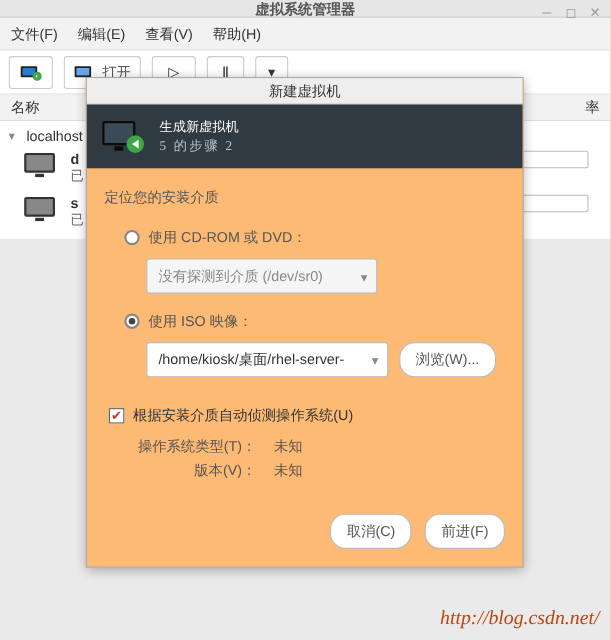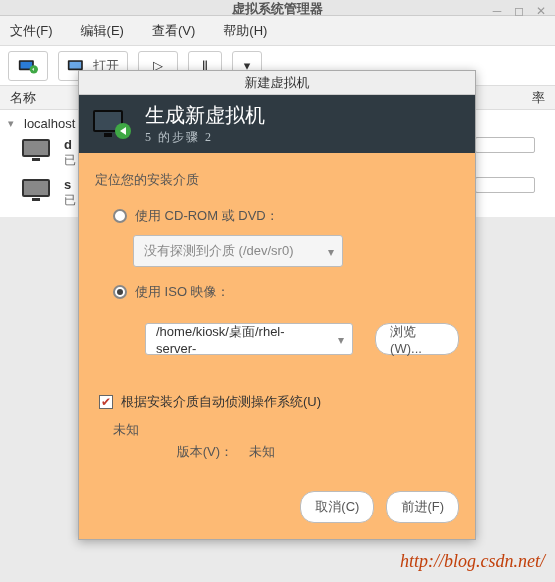--- a/index.html
+++ b/index.html
@@ -27,21 +27,21 @@
     position: absolute; right: 6px; top: 3px;
     display: flex; gap: 6px; color: #999;
   }
   .wincontrols span { width: 16px; height: 16px; display:flex; align-items:center; justify-content:center; font-size:12px; }
   
   .menubar {
     height: 30px;
     background: #f2f2f2;
     display: flex;
     align-items: center;
-    gap: 28px;
+    gap: 18px;
     padding: 0 10px;
     border-bottom: 1px solid #ddd;
   }
   .menubar span { color: #333; cursor: pointer; }
   
   .toolbar {
     height: 40px;
     background: #fff;
     display: flex;
     align-items: center;
@@ -113,21 +113,21 @@
   }
   .dlg-header {
     height: 58px;
     background: #2f3a42;
     display:flex; align-items:center;
     gap:14px;
     padding: 0 12px;
     color:#fff;
   }
   .dlg-header-icon { width:40px; height:34px; }
-  .dlg-header-title { font-size:20px; }
+  .dlg-header-title { font-size:12px; }
   .dlg-header-step { font-size:12px; color:#b8c2c8; font-family: serif; letter-spacing:2px; }
   .dlg-body {
     padding: 18px 16px 10px;
     color:#555;
   }
   .section-prompt { margin-bottom: 12px; }
   .radio-row {
     display:flex; align-items:center;
     gap:8px;
     padding: 6px 0 6px 18px;
@@ -155,21 +155,21 @@
     width: 210px;
   }
   .combo.disabled { background:#f5f5f5;text-align:center; }
   .combo .chev {
     position:absolute; right:8px; top:9px; color:#888; font-size:12px;
   }
   .iso-row {
     display:flex; gap:10px; align-items:center;
     margin: 4px 0 12px 38px;
   }
-  .iso-row .combo { margin:12px; width: 220px; color:#333; }
+  .iso-row .combo { margin:0; width: 220px; color:#333; }
   .btn {
     border:1px solid #bbb; border-radius:14px;
     background:#fff; color:#555;
     height:32px; padding: 0 14px;
     display:inline-flex; align-items:center; justify-content:center;
     cursor:pointer;
   }
   .auto-row {
     display:flex; align-items:center; gap:8px;
     margin: 26px 0 10px 4px;
@@ -314,20 +314,21 @@
       </div>
       <div class="btn">浏览(W)...</div>
     </div>
 
     <div class="auto-row">
       <span class="chk">✔</span>
       <span>根据安装介质自动侦测操作系统(U)</span>
     </div>
 
     <div class="info-row">
+      <span class="k">操作系统类型(T)：</span>
       <span>未知</span>
     </div>
     <div class="info-row">
       <span class="k">版本(V)：</span>
       <span>未知</span>
     </div>
   </div>
   <div class="dlg-footer">
     <div class="btn">取消(C)</div>
     <div class="btn">前进(F)</div>

